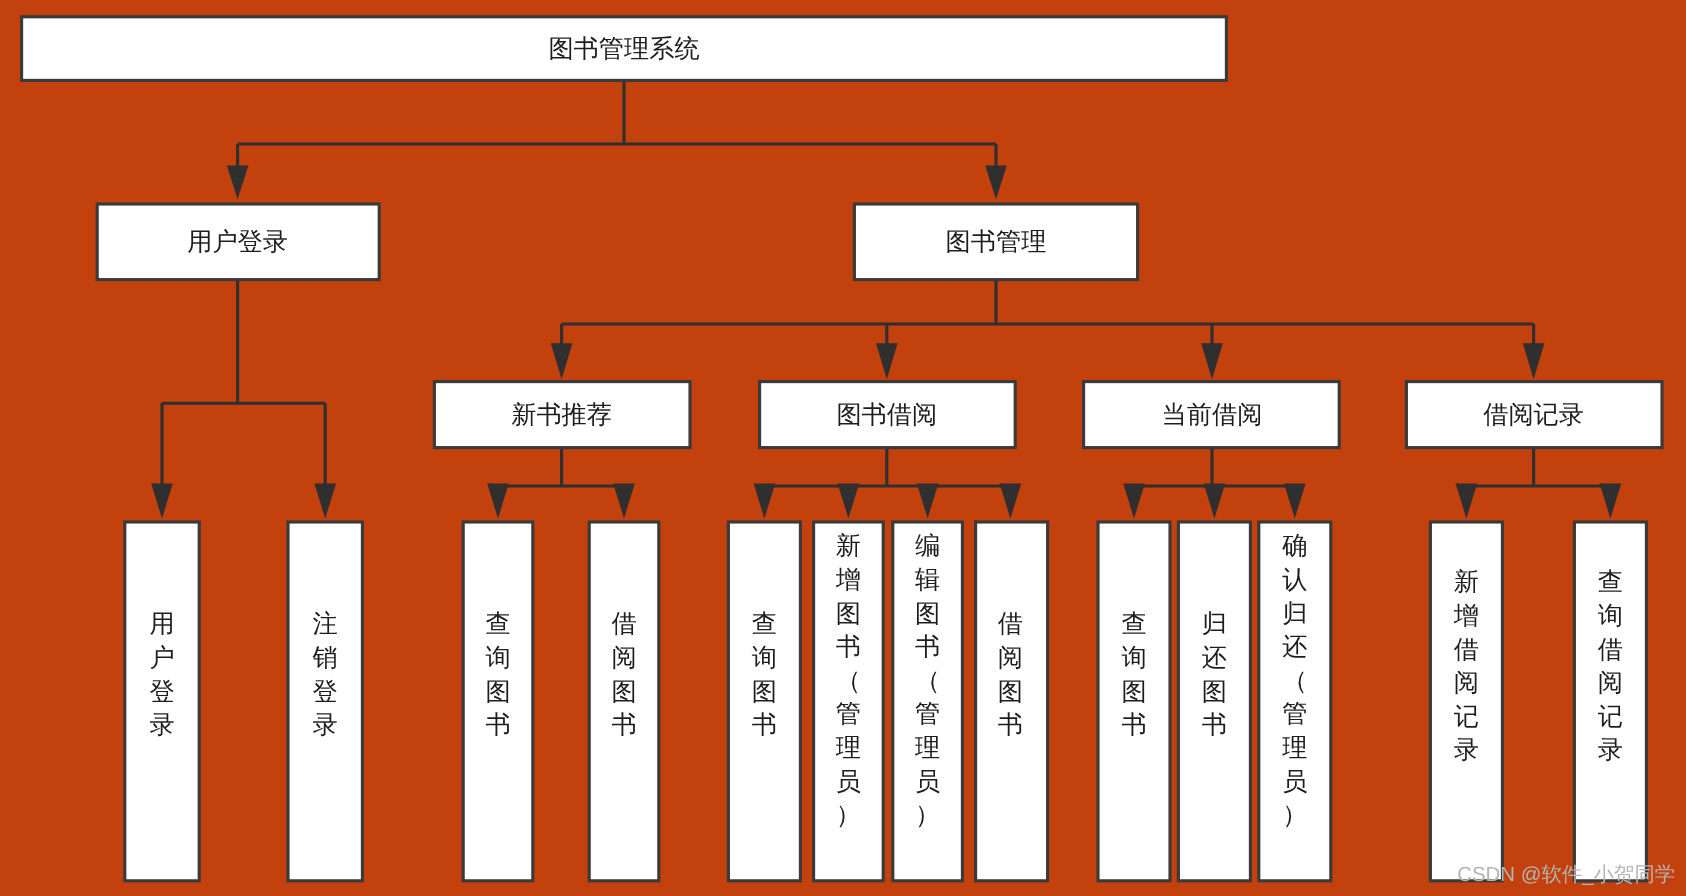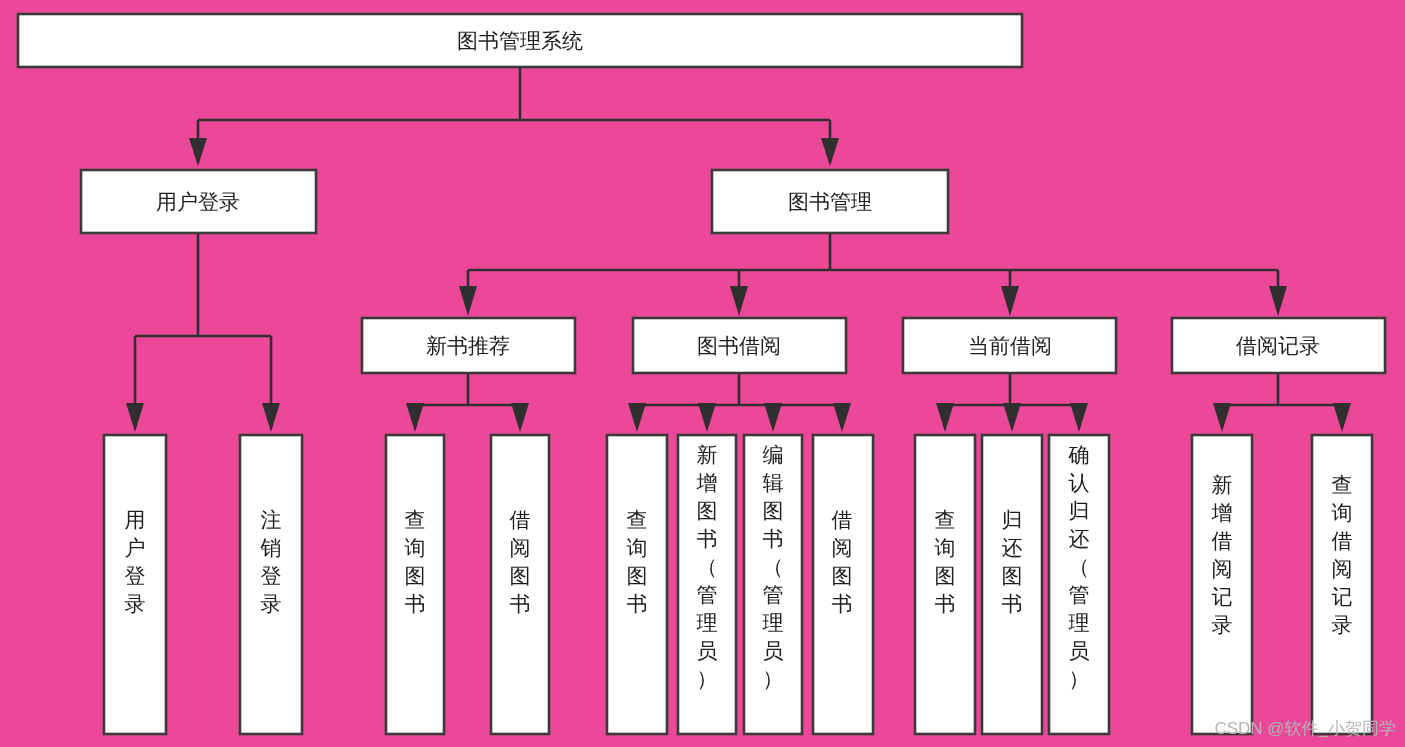--- a/index.html
+++ b/index.html
@@ -8,21 +8,21 @@
     padding: 0;
     background: #ffffff;
   }
   body {
     font-family: "Liberation Sans", "DejaVu Sans", sans-serif;
   }
   #diagram-root {
     position: relative;
     width: 1405px;
     height: 747px;
-    background: #ec4899;
+    background: #c2410c;
     overflow: hidden;
   }
   svg.diagram-canvas {
     position: absolute;
     top: 0;
     left: 0;
     width: 1405px;
     height: 747px;
     display: block;
   }

